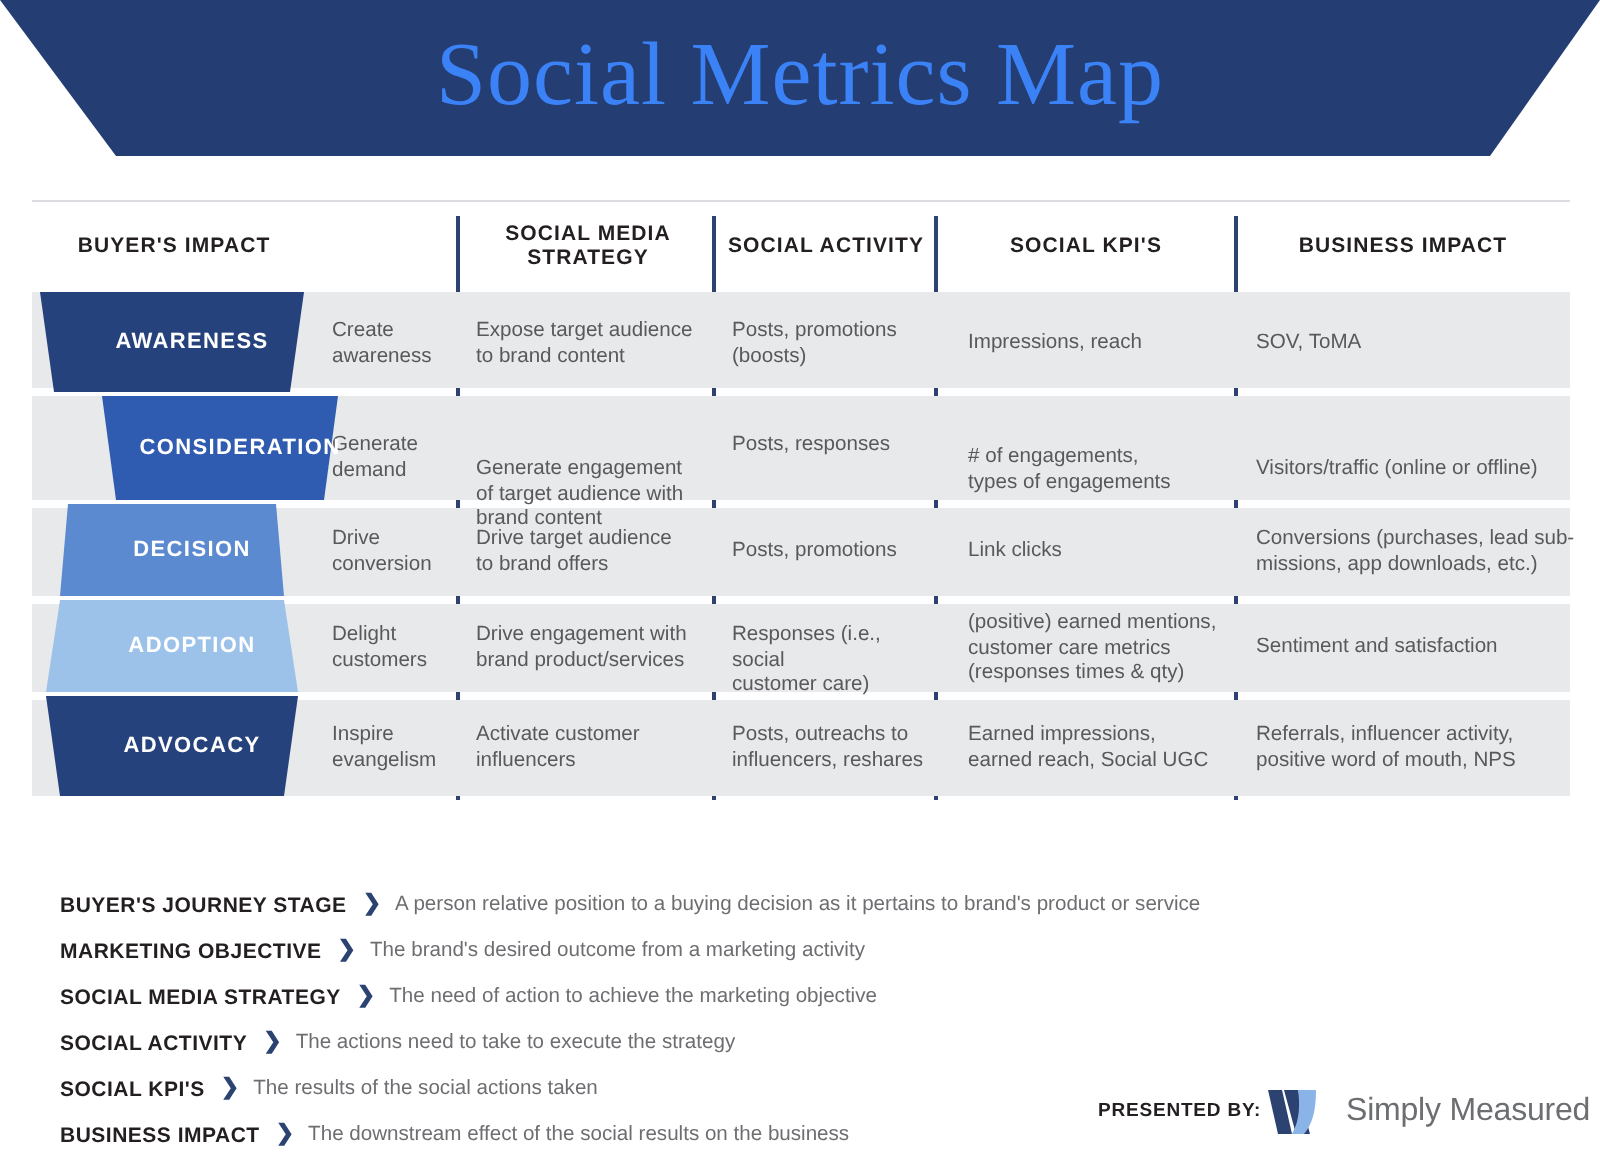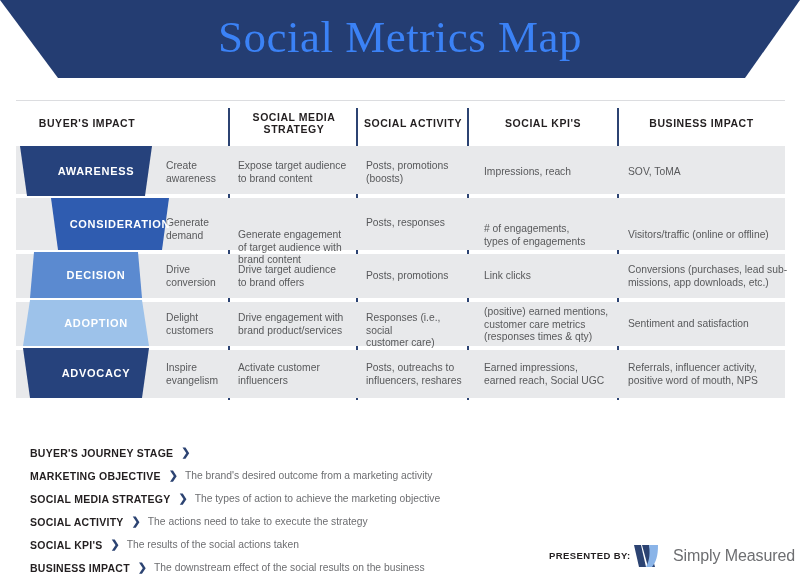--- a/index.html
+++ b/index.html
@@ -313,30 +313,31 @@
       </svg>
       <span class="stage-label">ADVOCACY</span>
     </div>
   </div>
 </div>
 
 <div class="legend">
   <div class="legend-row">
     <span class="legend-term">BUYER'S JOURNEY STAGE</span>
     <span class="legend-arrow">❯</span>
+    <span class="legend-def">A person relative position to a buying decision as it pertains to brand's product or service</span>
   </div>
   <div class="legend-row">
     <span class="legend-term">MARKETING OBJECTIVE</span>
     <span class="legend-arrow">❯</span>
     <span class="legend-def">The brand's desired outcome from a marketing activity</span>
   </div>
   <div class="legend-row">
     <span class="legend-term">SOCIAL MEDIA STRATEGY</span>
     <span class="legend-arrow">❯</span>
-    <span class="legend-def">The types of action to achieve the marketing objective</span>
+    <span class="legend-def">The need of action to achieve the marketing objective</span>
   </div>
   <div class="legend-row">
     <span class="legend-term">SOCIAL ACTIVITY</span>
     <span class="legend-arrow">❯</span>
     <span class="legend-def">The actions need to take to execute the strategy</span>
   </div>
   <div class="legend-row">
     <span class="legend-term">SOCIAL KPI'S</span>
     <span class="legend-arrow">❯</span>
     <span class="legend-def">The results of the social actions taken</span>

